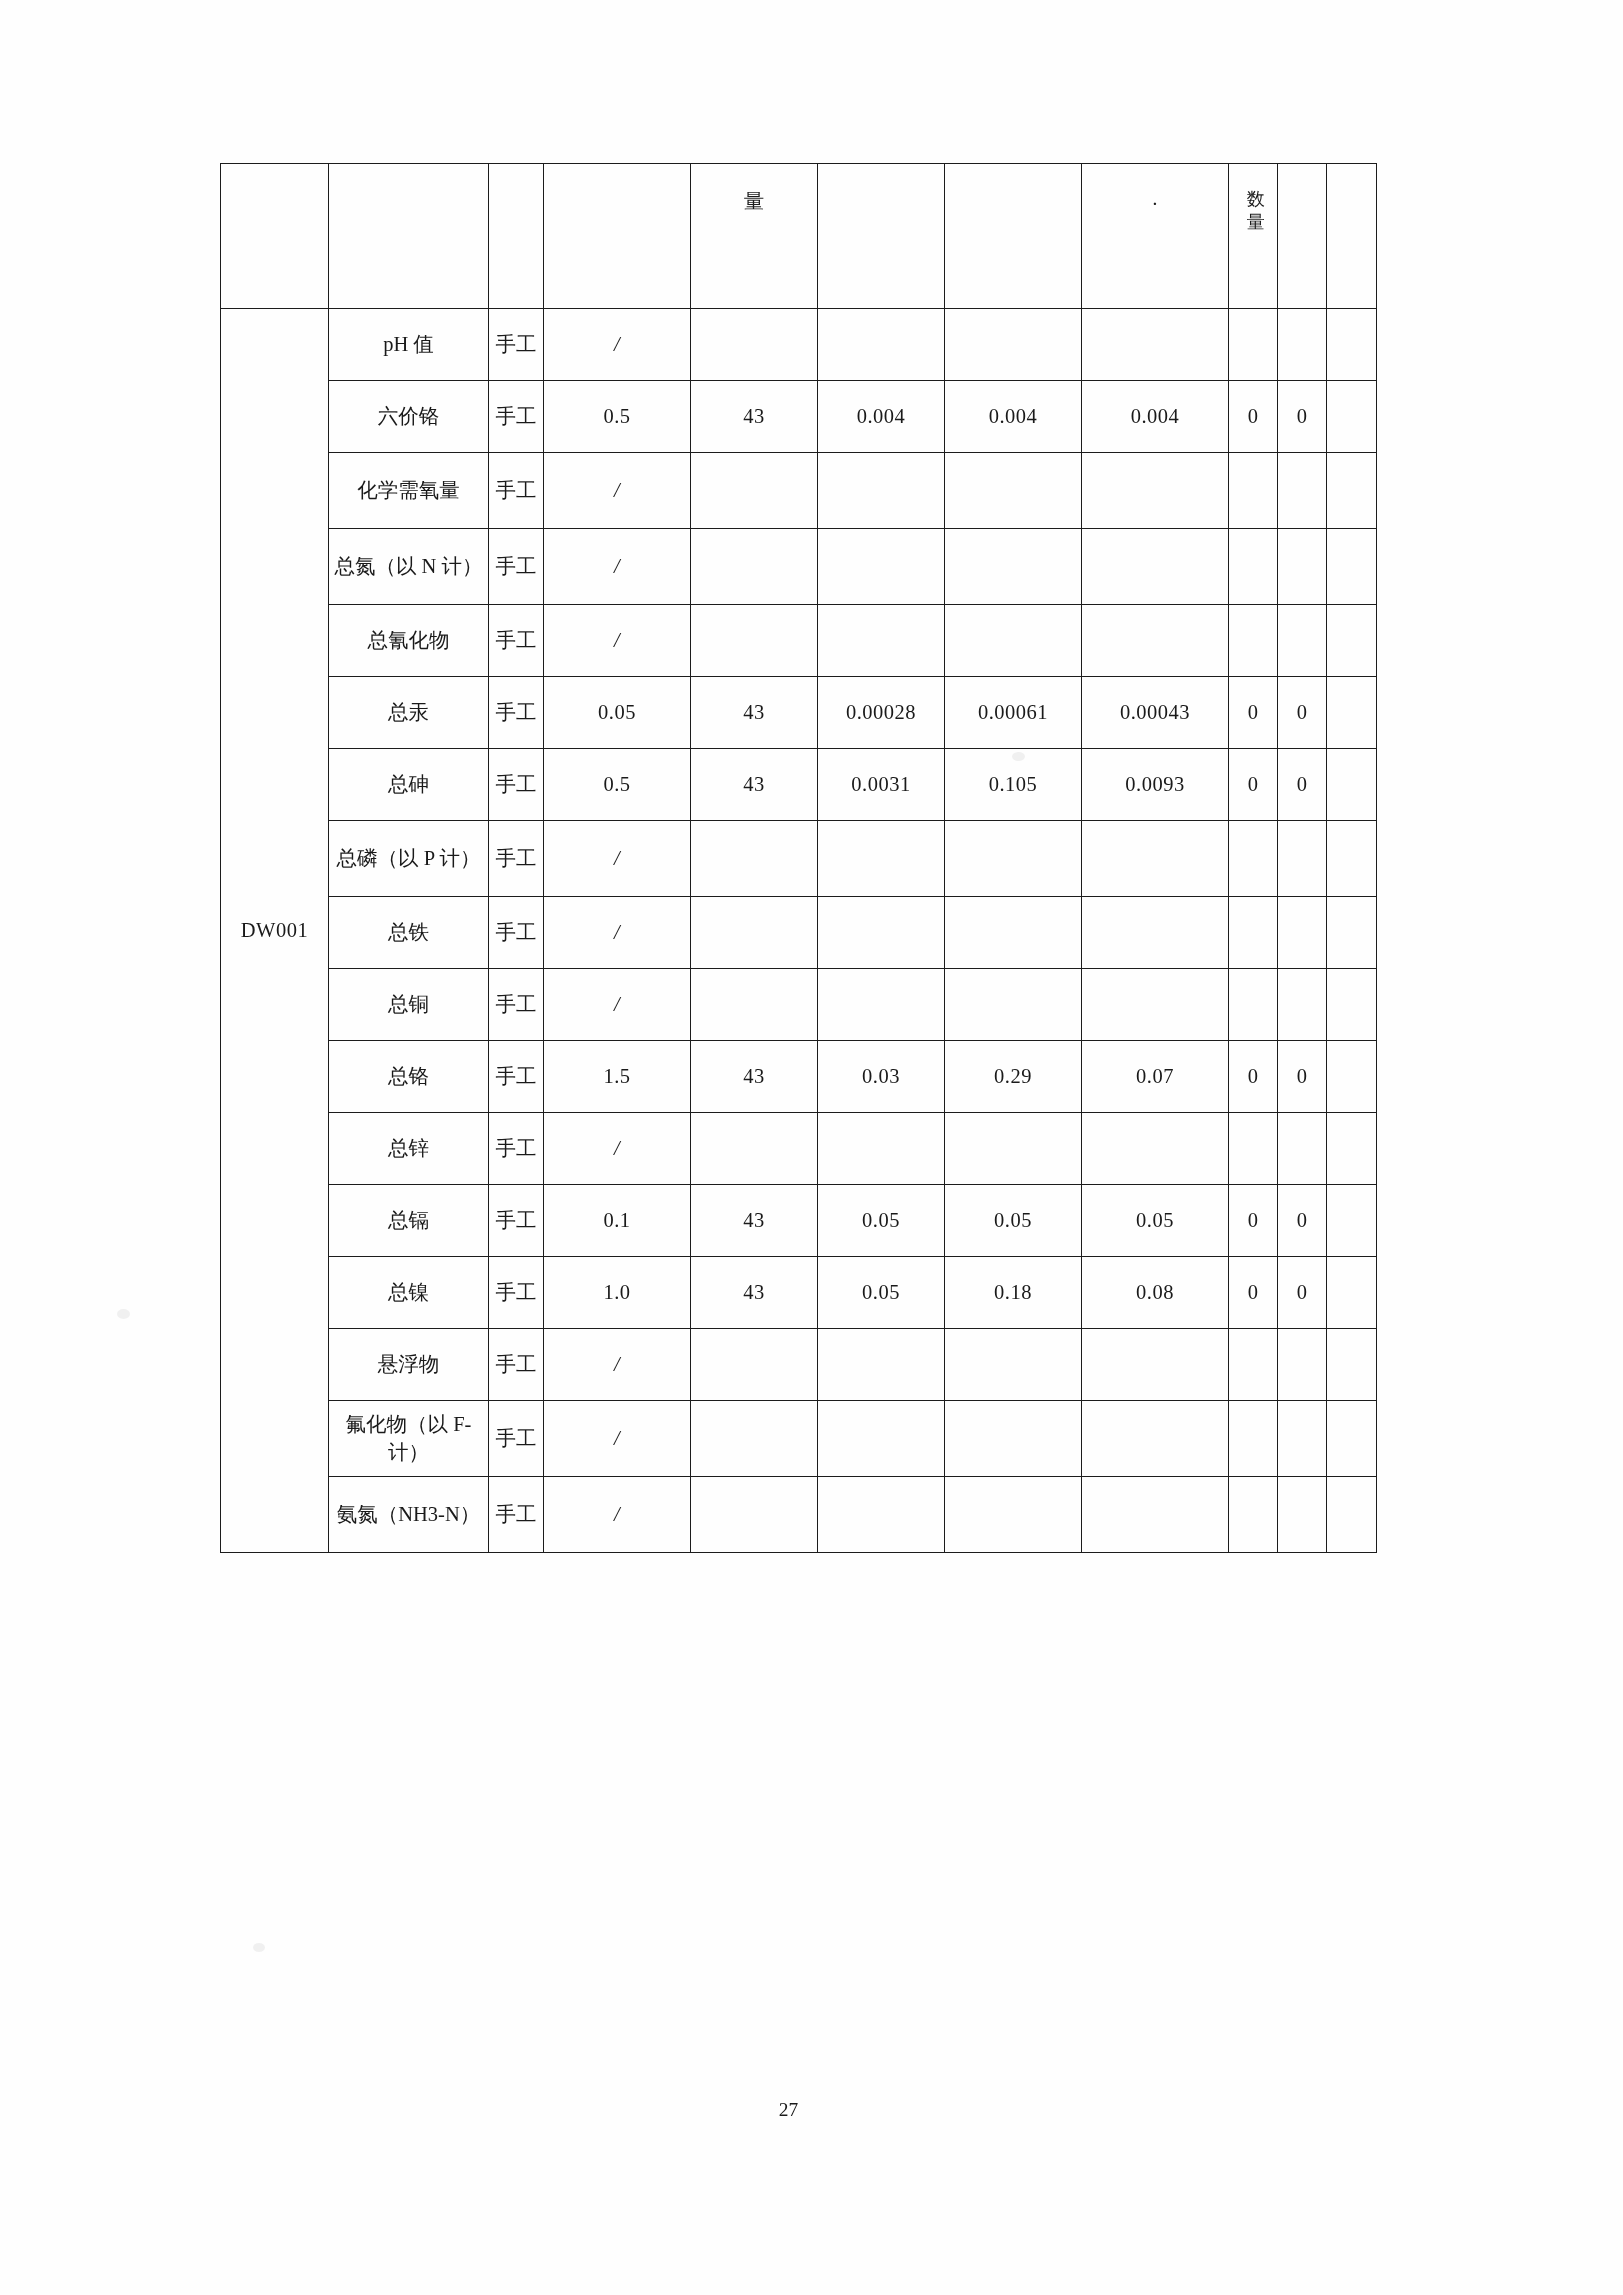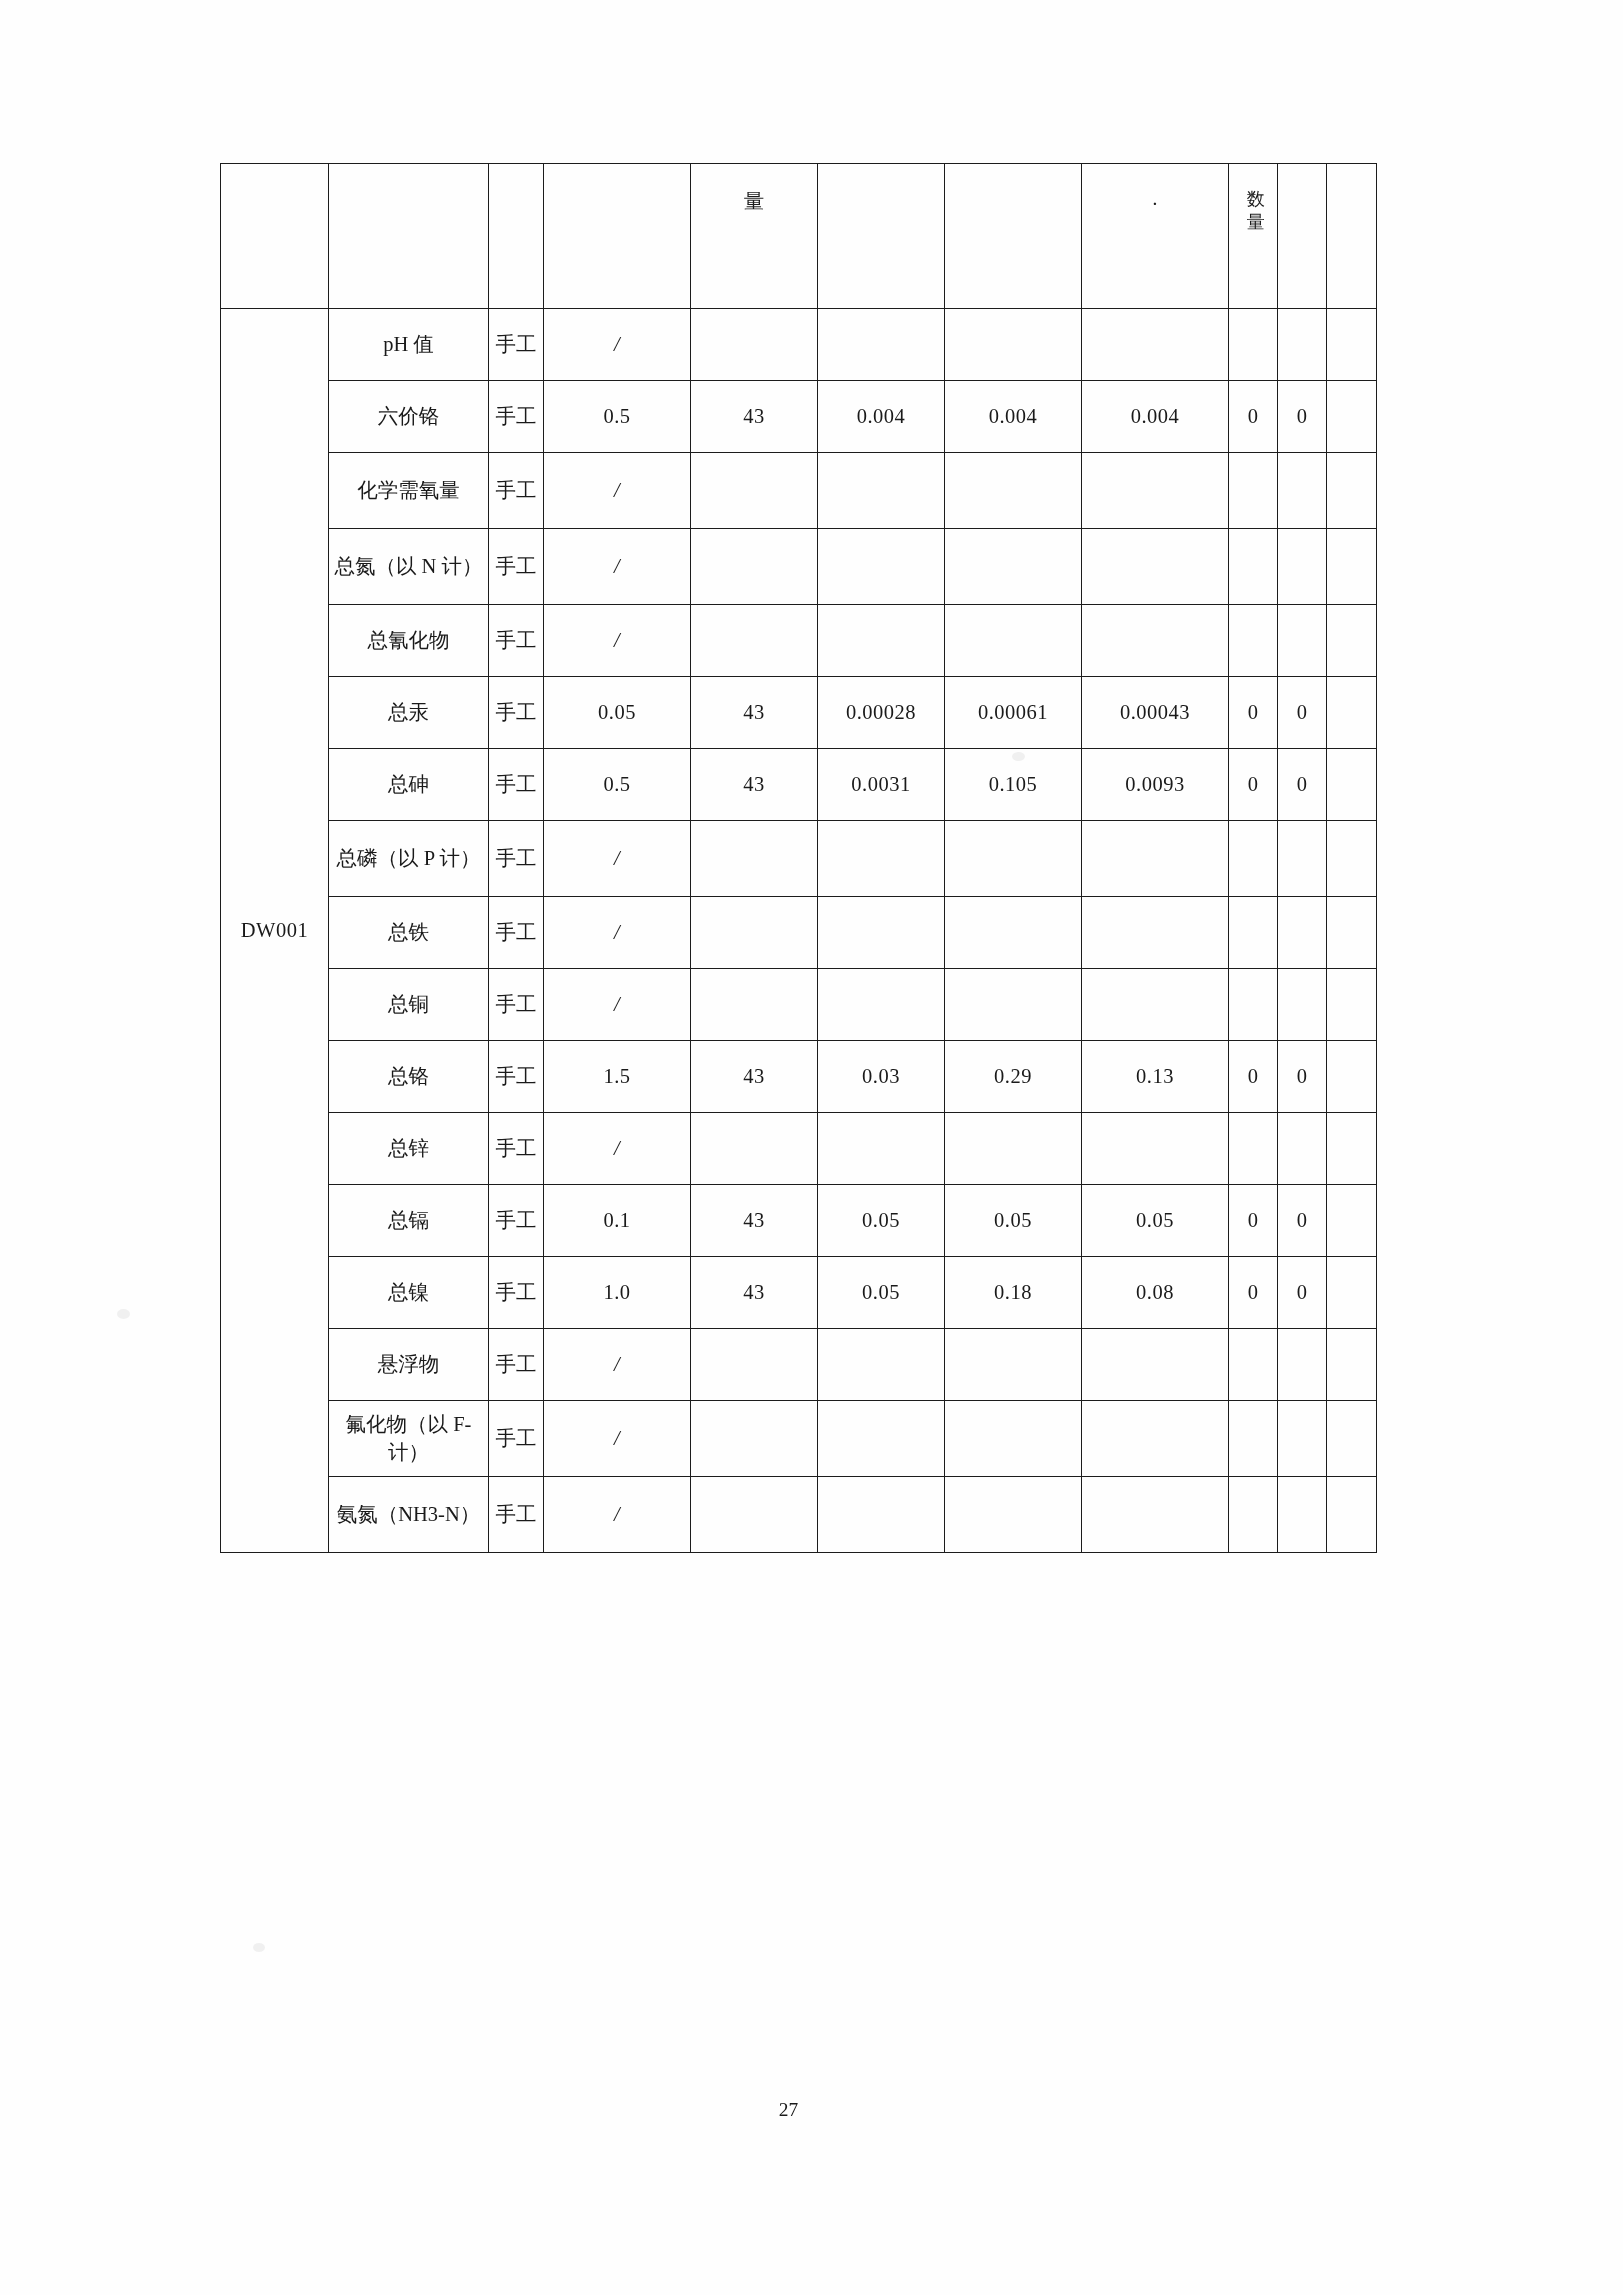--- a/index.html
+++ b/index.html
@@ -283,21 +283,21 @@
             <td class="num-cell"></td>
             <td class="num-cell"></td>
           </tr>
           <tr class="data-row">
             <td class="name-cell">总铬</td>
             <td class="method-cell"><span class="method-inner">手工</span></td>
             <td class="num-cell">1.5</td>
             <td class="num-cell">43</td>
             <td class="num-cell">0.03</td>
             <td class="num-cell">0.29</td>
-            <td class="num-cell">0.13</td>
+            <td class="num-cell">0.07</td>
             <td class="num-cell">0</td>
             <td class="num-cell">0</td>
             <td class="num-cell"></td>
           </tr>
           <tr class="data-row">
             <td class="name-cell">总锌</td>
             <td class="method-cell"><span class="method-inner">手工</span></td>
             <td class="num-cell slash">/</td>
             <td class="num-cell"></td>
             <td class="num-cell"></td>

